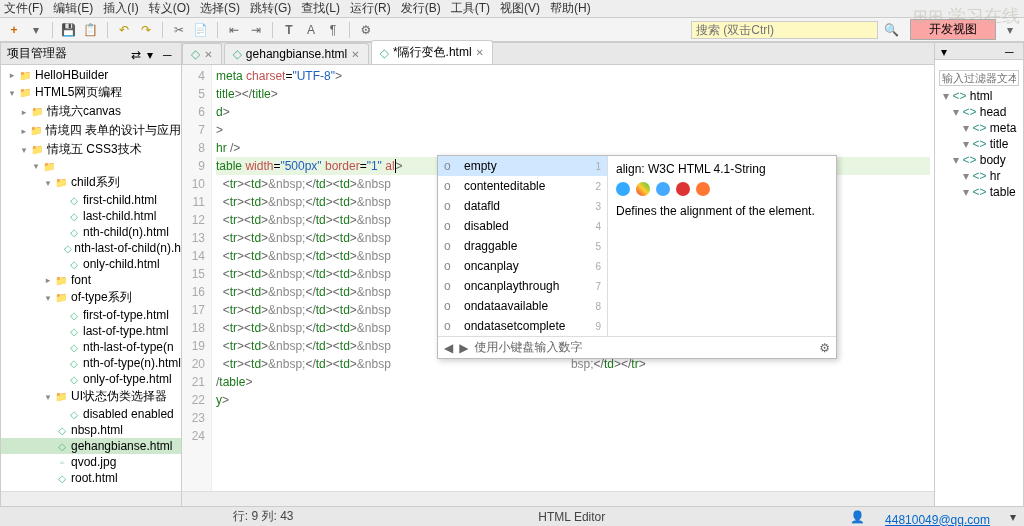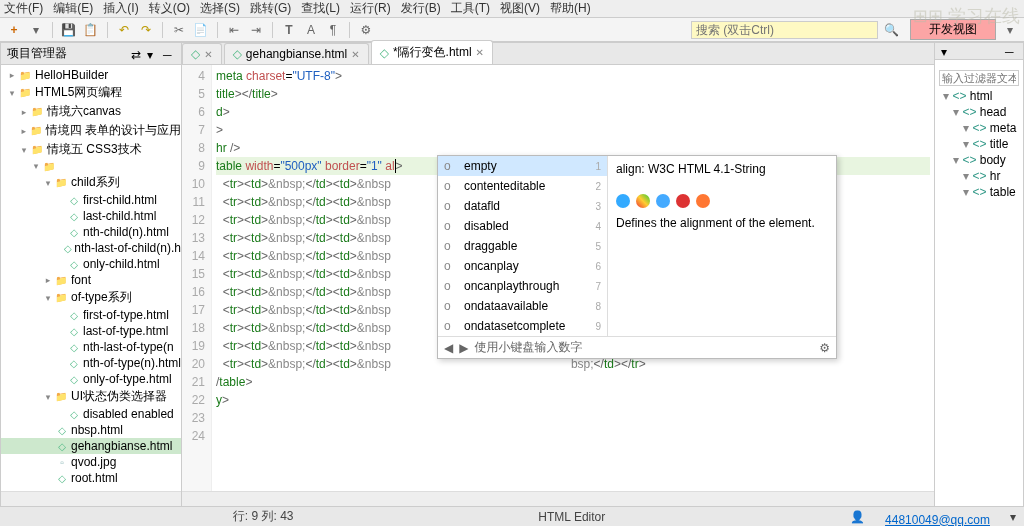--- a/index.html
+++ b/index.html
@@ -45,21 +45,21 @@
 .punc{color:#666;}
 .cursor{border-right:1px solid #000;animation:blink 1s infinite;}
 @keyframes blink{50%{border-color:transparent;}}
 .autocomplete { position:absolute; left:225px; top:90px; width:400px; background:#fff; border:1px solid #bbb; box-shadow:2px 2px 6px rgba(0,0,0,.2); z-index:10;}
 .ac-body{display:flex;}
 .ac-list { width:170px; border-right:1px solid #ddd; max-height:180px; overflow:auto;}
 .ac-item { padding:3px 6px; display:flex; gap:8px; align-items:center;}
 .ac-item .bullet{color:#888;width:12px;}
 .ac-item.sel{background:#d0e8ff;}
 .ac-info { flex:1; padding:6px 8px; font-size:11px;}
-.ac-info .ttl{margin-bottom:18px;}
+.ac-info .ttl{margin-bottom:6px;}
 .ac-info .browsers{display:flex;gap:6px;margin-bottom:8px;}
 .ac-info .browsers span{width:14px;height:14px;border-radius:50%;display:inline-block;}
 .ac-foot{border-top:1px solid #ddd;padding:2px 6px;display:flex;align-items:center;gap:6px;color:#666;font-size:11px;}
 .right { width:90px;}
 .outline{flex:1;padding:10px 4px;font-size:11px;overflow:hidden;}
 .outline input{width:100%;border:1px solid #ccc;padding:1px 2px;margin-bottom:2px;font-size:11px;}
 .ol-item{padding:1px 0 1px 4px;white-space:nowrap;}
 .ol0{padding-left:4px}.ol1{padding-left:14px}.ol2{padding-left:24px}
 .statusbar { position:absolute; bottom:0; left:0; right:0; height:20px; background:#e8e8e8; border-top:1px solid #ccc; display:flex; align-items:center; padding:0 8px; gap:20px; font-size:11px; color:#444;}
 .statusbar .sp{flex:1;}

